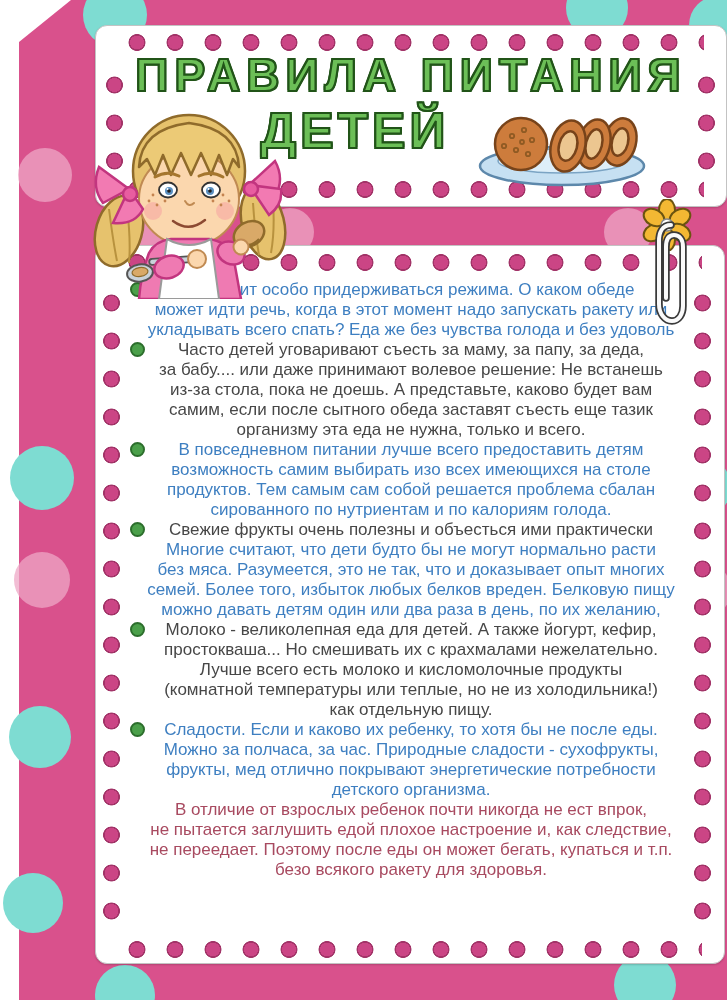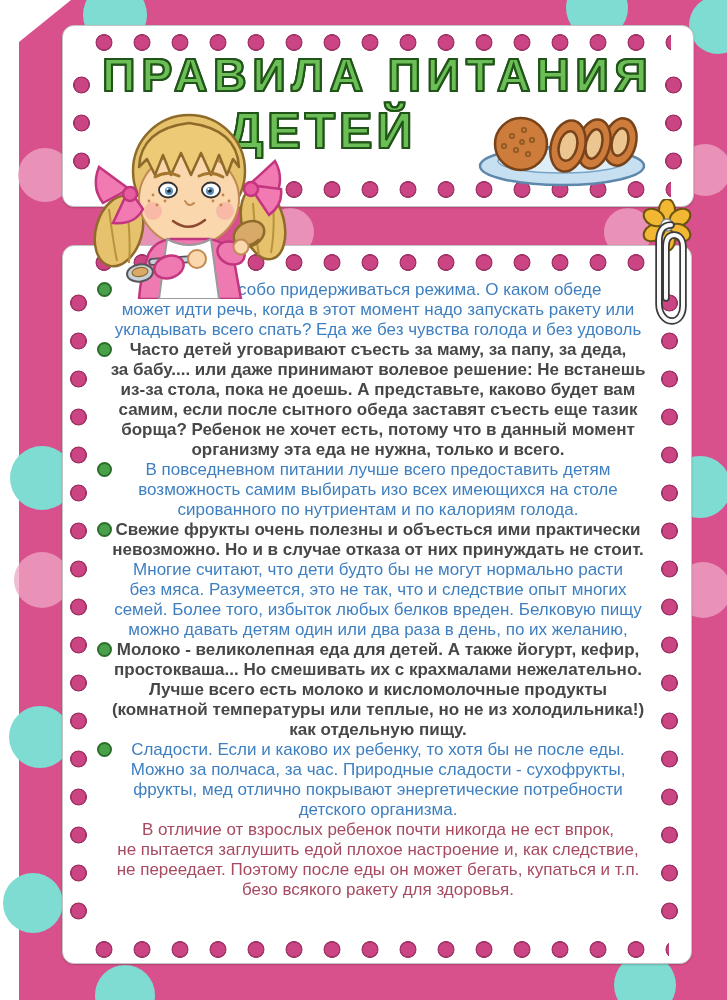--- a/index.html
+++ b/index.html
@@ -18,21 +18,21 @@
     background:#ffffff;
     clip-path:polygon(0 0,100% 0,0 100%);
   }
   .bg-dot{position:absolute;border-radius:50%;}
   .bg-dot.turquoise{background:var(--dot-turquoise);}
   .bg-dot.lightpink{background:var(--dot-lightpink);opacity:.75;}
 
   
   .card{
     position:absolute;background:#ffffff;border-radius:12px;
-    border:1px solid #c3c3c3;box-shadow:0 1px 2px rgba(0,0,0,.18);
+    border:1px solid #c3c3c3;box-shadow:0 1px 2px rgba(0,0,0,.18);margin-left:33px;
   }
   .title-card{left:62px;top:25px;width:630px;height:180px;z-index:2;}
   .content-card{left:62px;top:245px;width:628px;height:717px;z-index:2;}
 
   
   .dots-h{
     position:absolute;height:17px;
     background-image:radial-gradient(circle, var(--dot-border) 6.8px, #a23468 7px 8.1px, rgba(0,0,0,0) 8.8px);
     background-size:38px 17px;background-repeat:repeat-x;
   }
@@ -66,21 +66,21 @@
     position:absolute;left:30px;right:28px;top:34px;z-index:4;
     font-size:17px;line-height:20px;text-align:center;
   }
   .para{position:relative;}
   .para .bullet{
     position:absolute;left:4px;top:2px;width:15px;height:15px;border-radius:50%;
     background:var(--bullet-green);border:2px solid #2c6e2c;box-sizing:border-box;
   }
   .line{white-space:nowrap;}
   .c-blue{color:var(--text-blue);}
-  .c-dark{color:var(--text-dark);font-weight:bold;}
+  .c-dark{color:var(--text-dark);}
   .c-maroon{color:var(--text-maroon);}
 
   
   .girl{position:absolute;left:83px;top:101px;width:212px;height:198px;z-index:8;}
   .plate{position:absolute;left:474px;top:102px;width:176px;height:88px;z-index:5;}
   .flower{position:absolute;left:641px;top:199px;width:52px;height:52px;z-index:9;}
   .paperclip{position:absolute;left:650px;top:216px;width:42px;height:114px;z-index:10;}
 </style>
 </head>
 <body style="--bg-pink: #d9518c; --dot-turquoise: #7edcd2; --dot-lightpink: #eda7c6; --dot-border: #cb4585; --title-green: #6cbf57; --bullet-green: #4ba04a; --text-blue: #3e7fc1; --text-dark: #474747; --text-maroon: #a84a60;">
@@ -126,35 +126,34 @@
         <div class="line c-blue">Не стоит особо придерживаться режима. О каком обеде</div>
         <div class="line c-blue">может идти речь, когда в этот момент надо запускать ракету или</div>
         <div class="line c-blue">укладывать всего спать? Еда же без чувства голода и без удоволь</div>
       </div>
       <div class="para">
         <span class="bullet"></span>
         <div class="line c-dark">Часто детей уговаривают съесть за маму, за папу, за деда,</div>
         <div class="line c-dark">за бабу.... или даже принимают волевое решение: Не встанешь</div>
         <div class="line c-dark">из-за стола, пока не доешь. А представьте, каково будет вам</div>
         <div class="line c-dark">самим, если после сытного обеда заставят съесть еще тазик</div>
-        <div class="line c-dark">борща? Ребенок не хочет есть, потому что в данный момент</div>
         <div class="line c-dark">организму эта еда не нужна, только и всего.</div>
       </div>
       <div class="para">
         <span class="bullet"></span>
         <div class="line c-blue">В повседневном питании лучше всего предоставить детям</div>
         <div class="line c-blue">возможность самим выбирать изо всех имеющихся на столе</div>
+        <div class="line c-blue">продуктов. Тем самым сам собой решается проблема сбалан</div>
         <div class="line c-blue">сированного по нутриентам и по калориям голода.</div>
       </div>
       <div class="para">
         <span class="bullet"></span>
         <div class="line c-dark">Свежие фрукты очень полезны и объесться ими практически</div>
-        <div class="line c-dark">невозможно. Но и в случае отказа от них принуждать не стоит.</div>
         <div class="line c-blue">Многие считают, что дети будто бы не могут нормально расти</div>
-        <div class="line c-blue">без мяса. Разумеется, это не так, что и следствие опыт многих</div>
+        <div class="line c-blue">без мяса. Разумеется, это не так, что и доказывает опыт многих</div>
         <div class="line c-blue">семей. Более того, избыток любых белков вреден. Белковую пищу</div>
         <div class="line c-blue">можно давать детям один или два раза в день, по их желанию,</div>
       </div>
       <div class="para">
         <span class="bullet"></span>
         <div class="line c-dark">Молоко - великолепная еда для детей. А также йогурт, кефир,</div>
         <div class="line c-dark">простокваша... Но смешивать их с крахмалами нежелательно.</div>
         <div class="line c-dark">Лучше всего есть молоко и кисломолочные продукты</div>
         <div class="line c-dark">(комнатной температуры или теплые, но не из холодильника!)</div>
         <div class="line c-dark">как отдельную пищу.</div>

